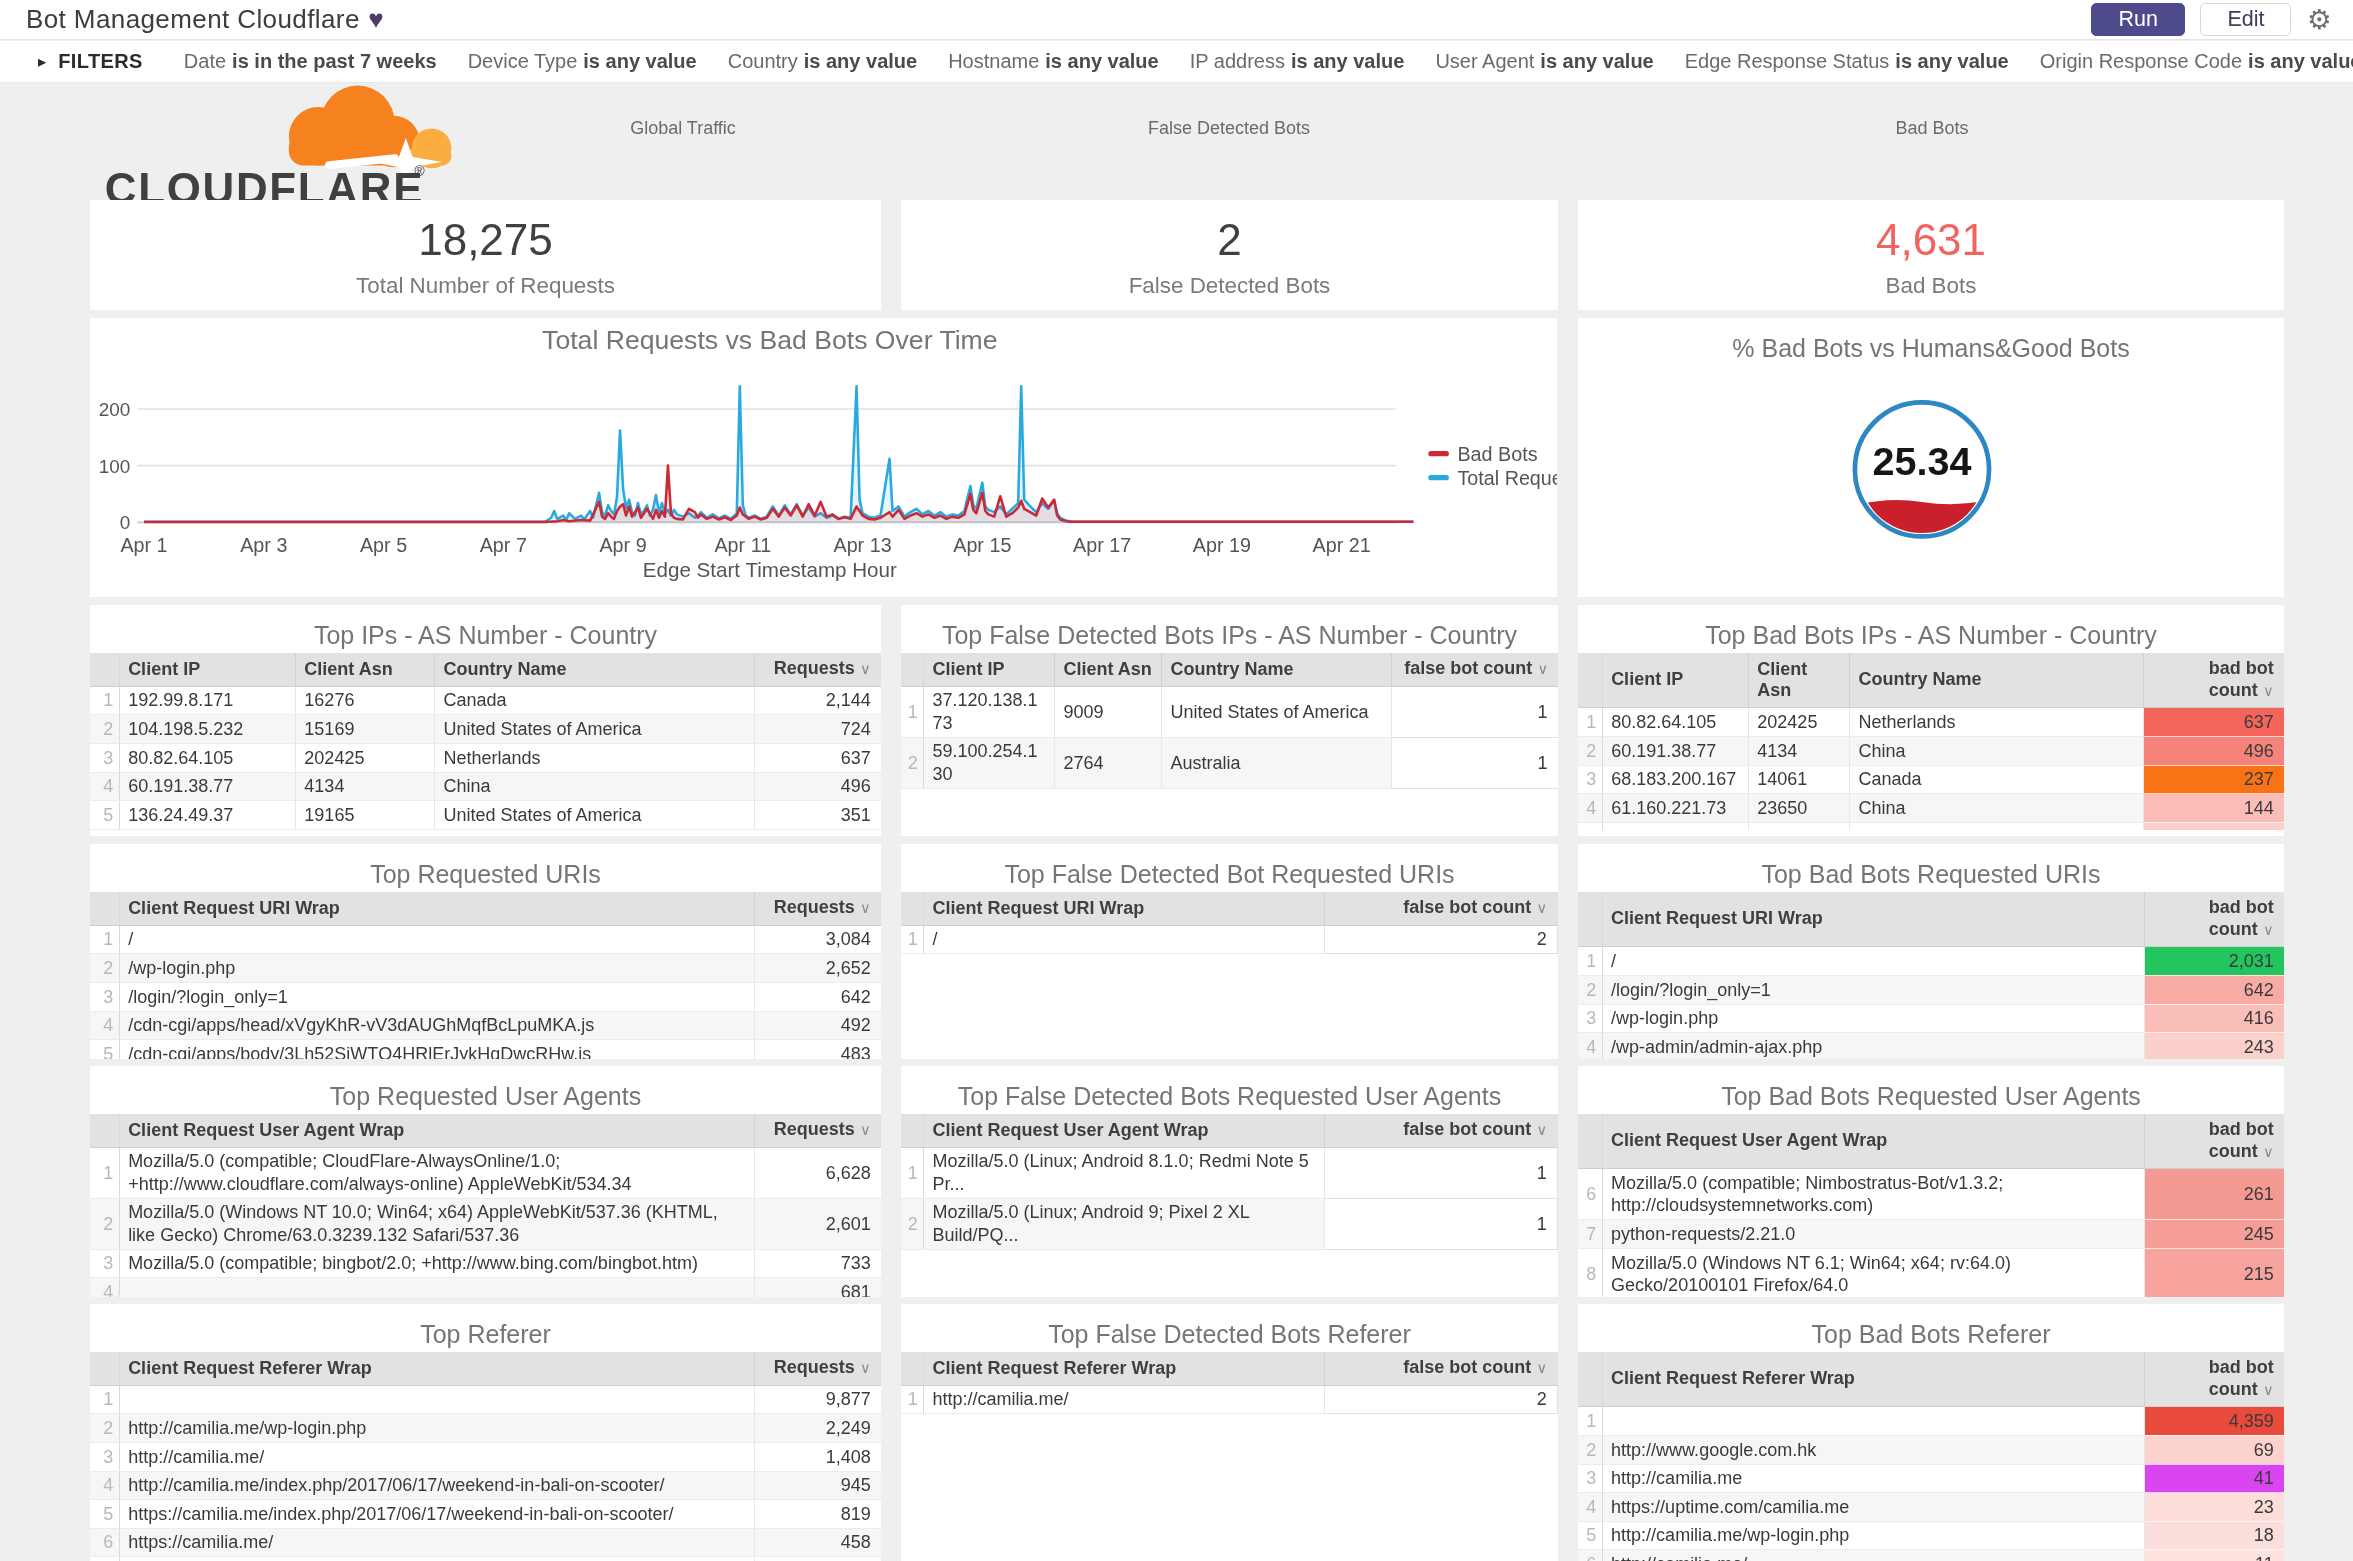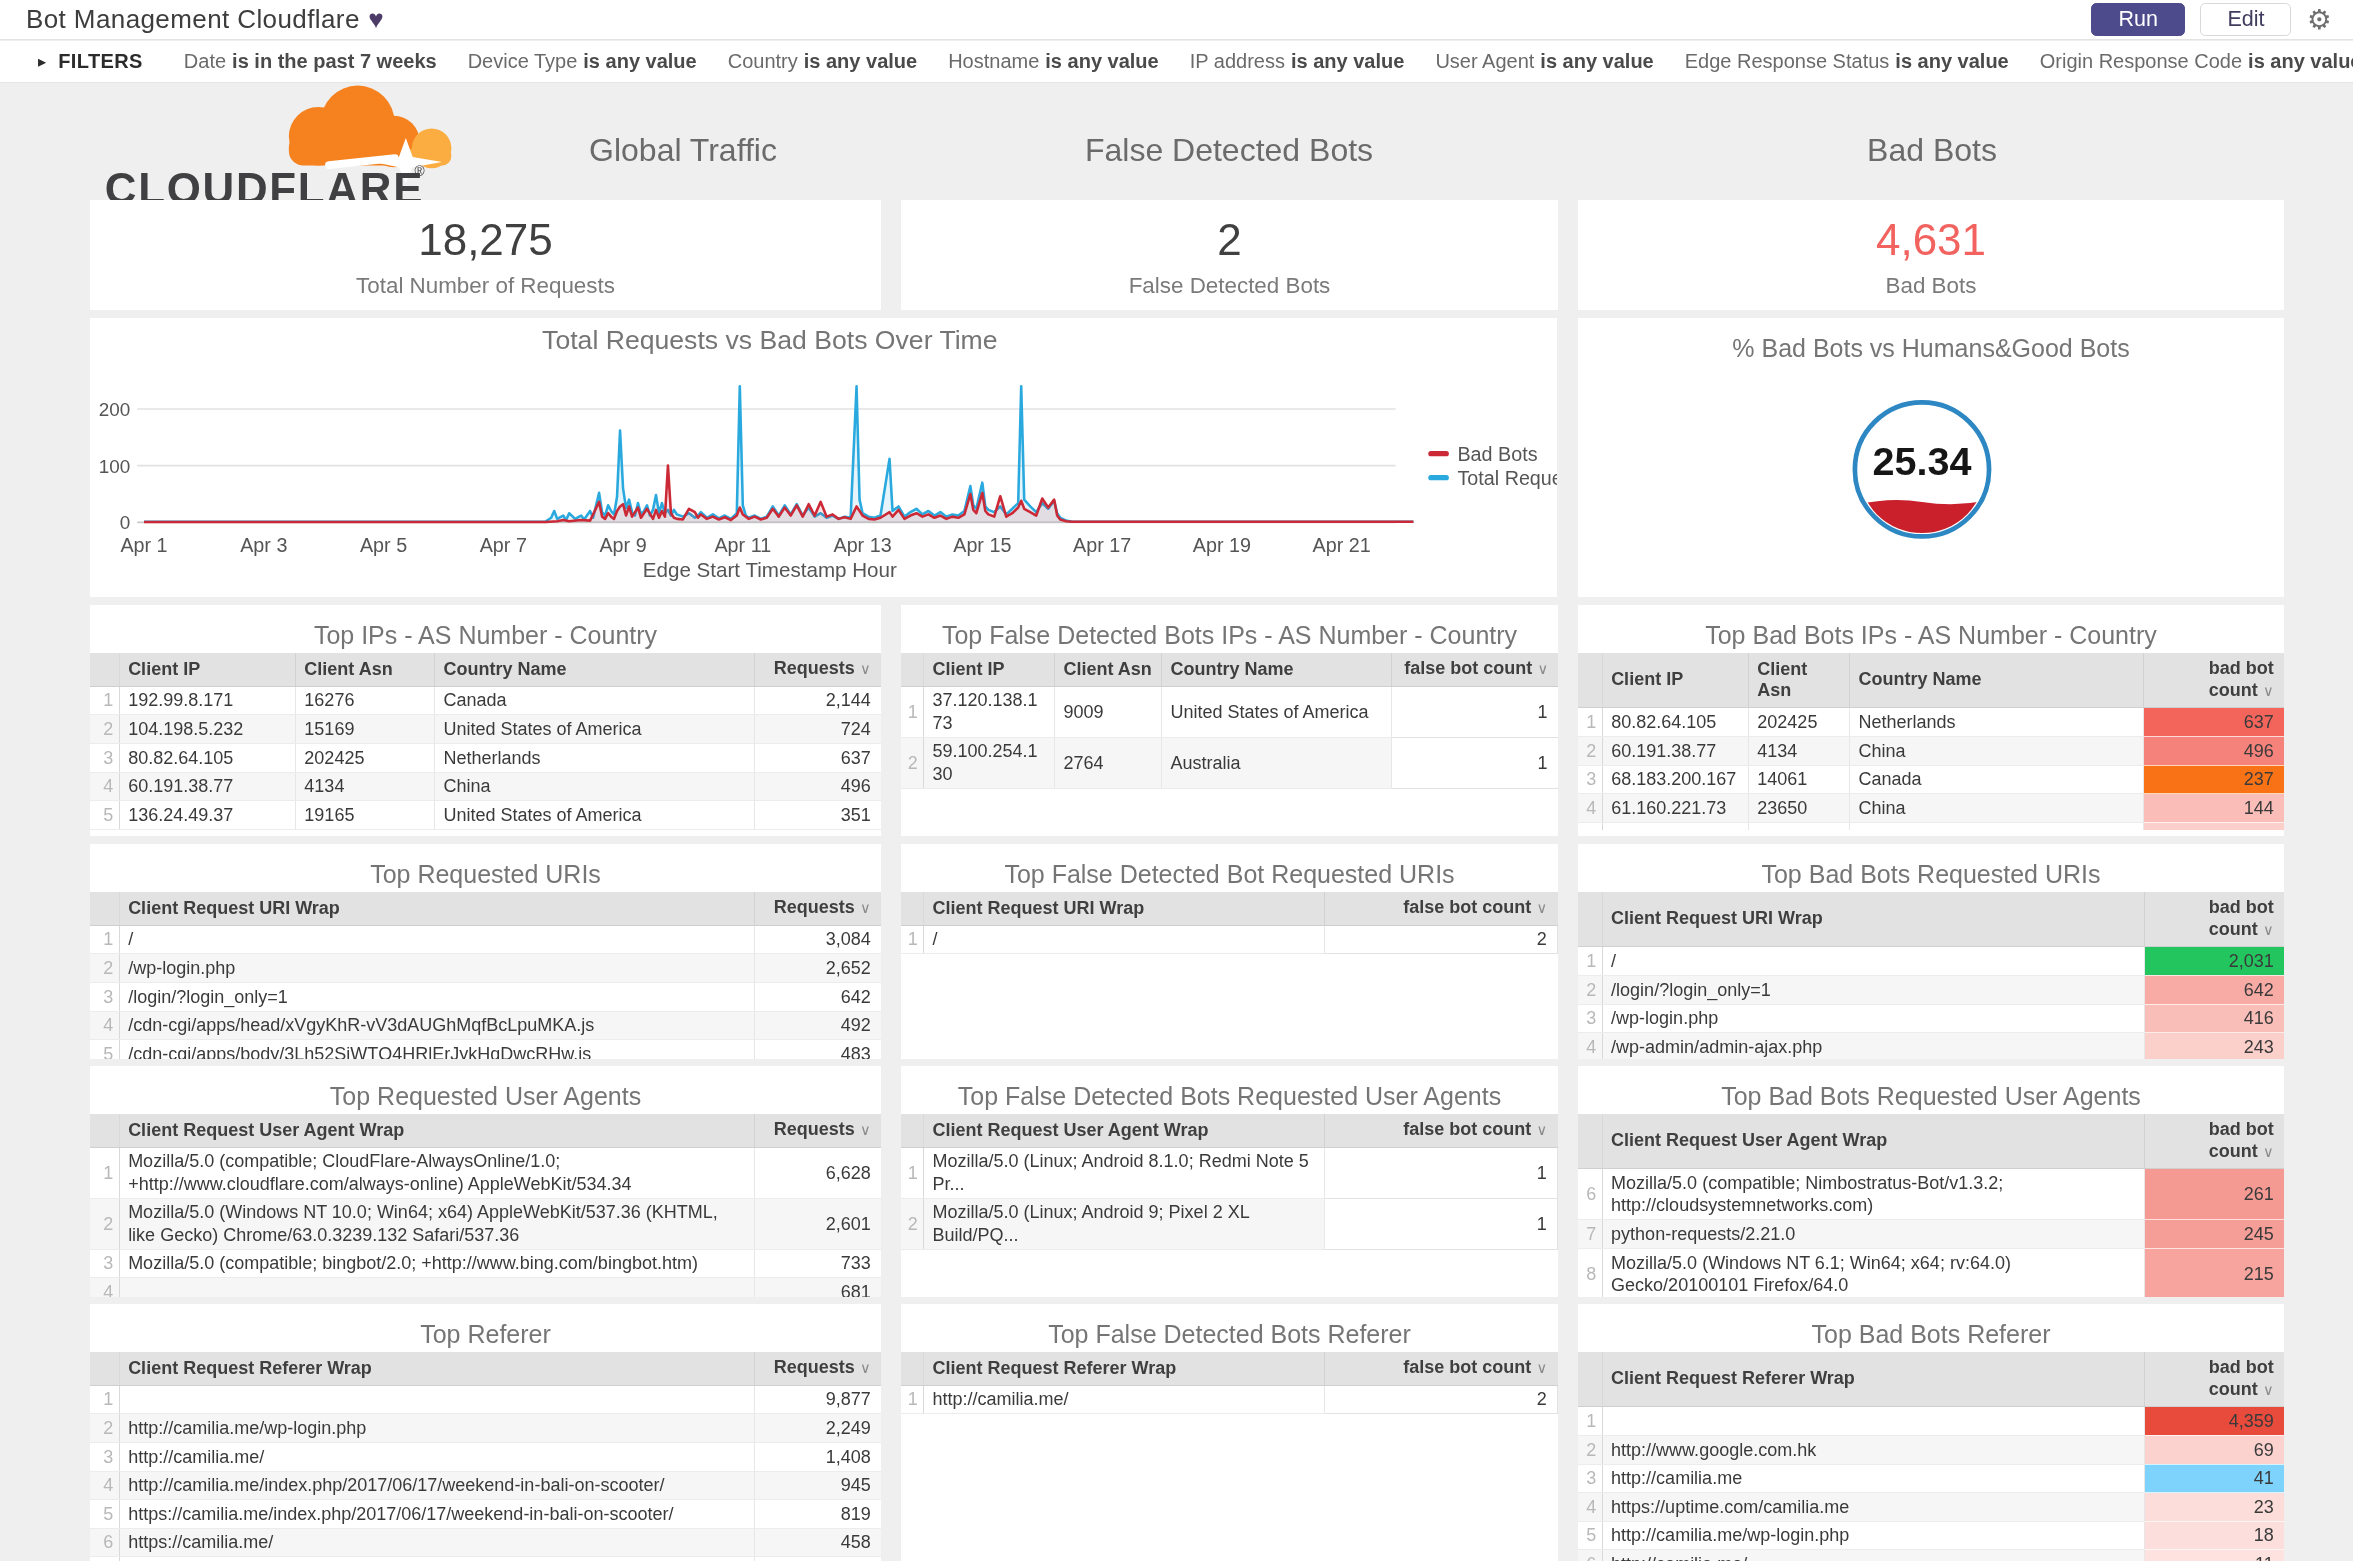--- a/index.html
+++ b/index.html
@@ -26,21 +26,21 @@
   .filters-label { font-weight:bold; color:#2b2b2b; letter-spacing:0.4px; }
   .filter-items { display:flex; margin-left:41px; }
   .filter-item { margin-right:31px; cursor:pointer; color:#6a6a6a; }
   .filter-item b { color:#4a4a4a; margin-left:6px; }
 
   
   .dash { position:absolute; left:0; top:83px; width:2354px; height:1478px; background:#efefef; }
   .tile { position:absolute; background:#ffffff; overflow:hidden; }
   .tile-title { text-align:center; font-size:25px; font-weight:300; color:#757575; padding-top:15.5px; height:48px; }
 
-  .hdr-band-title { position:absolute; transform:translateX(-50%); font-size:32px; font-weight:300; color:#6b6b6b; top:49px; }
+  .hdr-band-title { position:absolute; transform:translateX(-50%); font-size:18px; font-weight:300; color:#6b6b6b; top:35px; }
 
   .kpi { display:flex; flex-direction:column; align-items:center; justify-content:center; }
   .kpi-value { font-size:44px; font-weight:300; color:#404040; line-height:57px; }
   .kpi-label { font-size:22.4px; font-weight:300; color:#7a7a7a; margin-top:5.2px; }
 
   
   table { width:100%; border-collapse:collapse; table-layout:fixed; font-size:18px; }
   th { background:#e2e2e2; color:#3f3f3f; font-weight:bold; text-align:left; padding:5.2px 8.6px;
        border-right:0.9px solid #d2d2d2; border-bottom:0.9px solid #cfcfcf; line-height:21.5px; }
   td { padding:2.6px 8.6px; border-right:0.9px solid #e7e7e7; border-bottom:0.9px solid #ececec;
@@ -653,21 +653,21 @@
               <td class="val heatcell" style="background: rgb(232, 74, 60);">4,359</td>
             </tr>
             <tr>
               <td class="rownum">2</td>
               <td>http://www.google.com.hk</td>
               <td class="val heatcell" style="background: rgb(251, 210, 206);">69</td>
             </tr>
             <tr>
               <td class="rownum">3</td>
               <td>http://camilia.me</td>
-              <td class="val heatcell" style="background: #7dd3fc; padding-left: 14px;">41</td>
+              <td class="val heatcell" style="background: #d946ef; padding-left: 14px;">41</td>
             </tr>
             <tr>
               <td class="rownum">4</td>
               <td>https://uptime.com/camilia.me</td>
               <td class="val heatcell" style="background: rgb(252, 221, 218);">23</td>
             </tr>
             <tr>
               <td class="rownum">5</td>
               <td>http://camilia.me/wp-login.php</td>
               <td class="val heatcell" style="background: rgb(252, 223, 220); text-align: right;">18</td>

